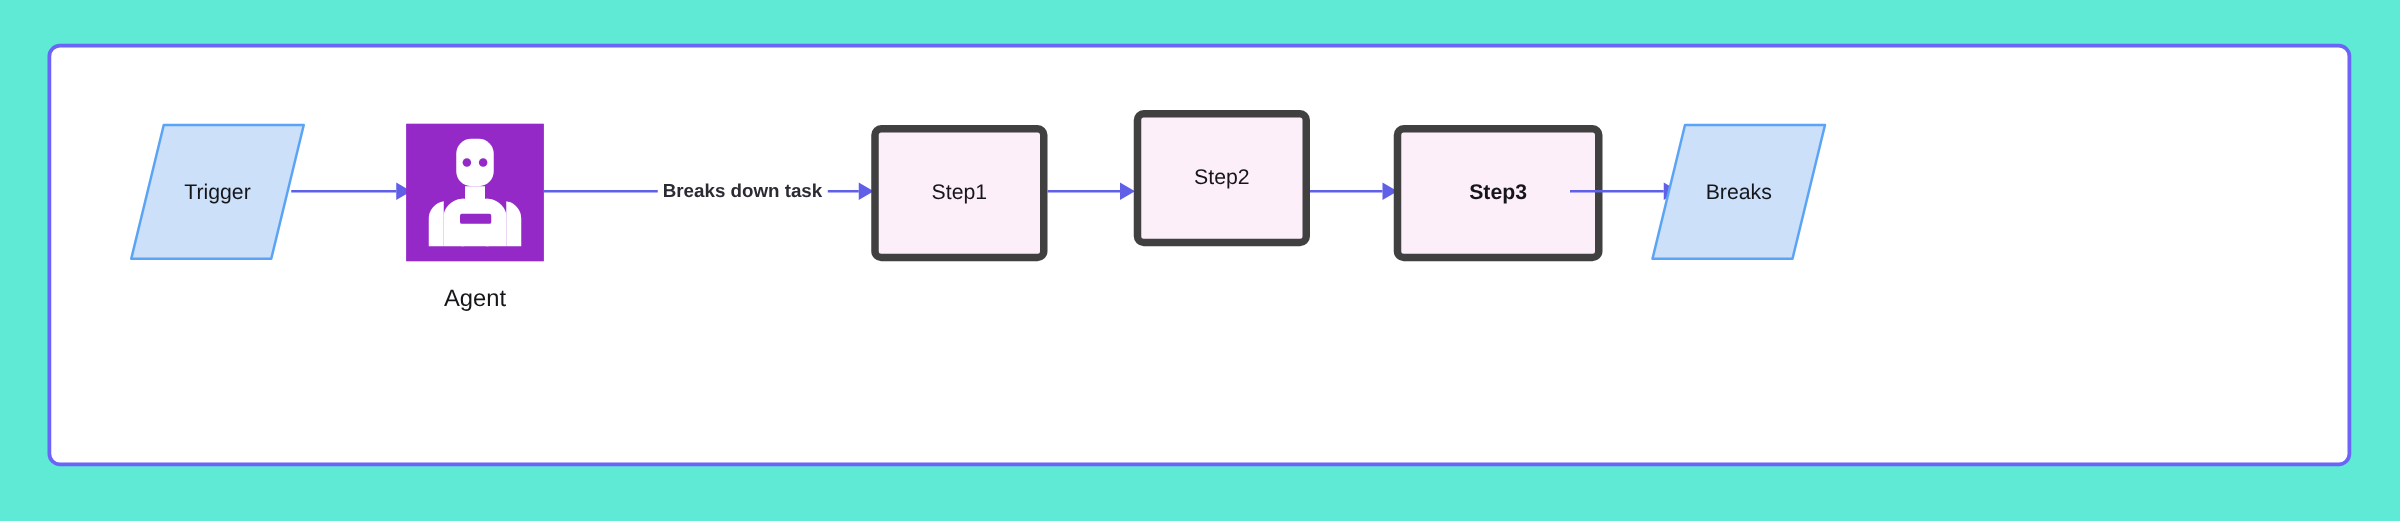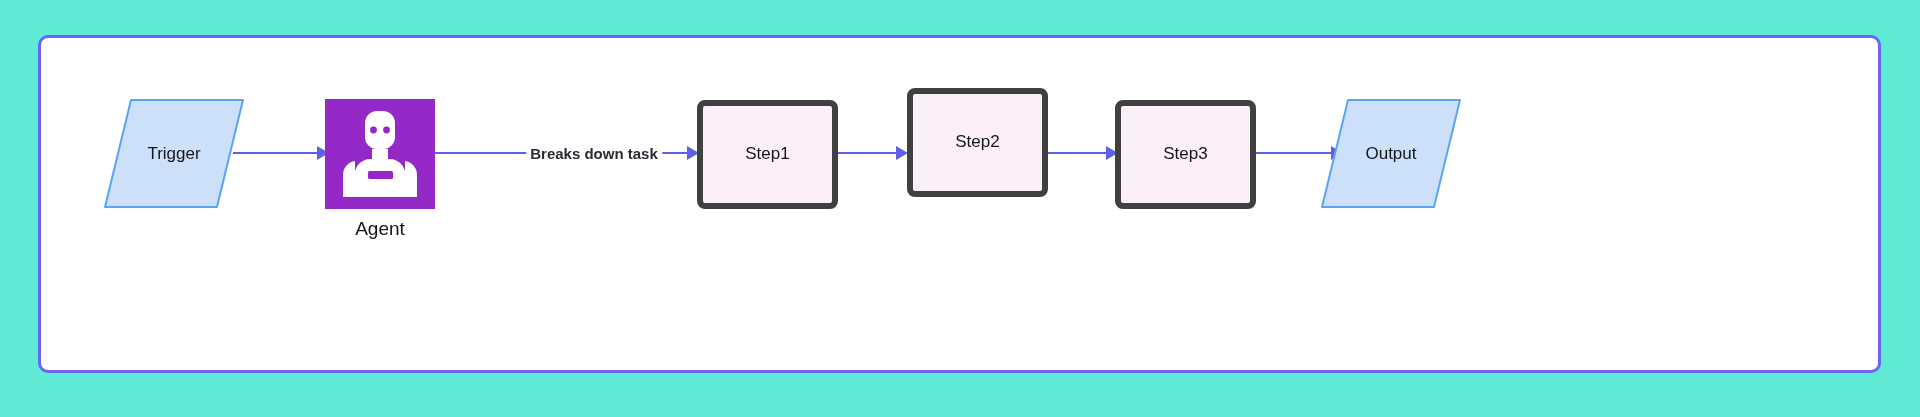--- a/index.html
+++ b/index.html
@@ -80,21 +80,21 @@
     flex-direction: column;
     align-items: center;
   }
   .agent-icon {
     width: 110px;
     height: 110px;
     background: #9429c8;
     display: block;
   }
   .agent-caption {
-    margin-top: 9px;
+    margin-top: 20px;
     font-size: 19px;
     color: #16161a;
     text-align: center;
     white-space: nowrap;
   }
   
   .edge {
     position: absolute;
     height: 2px;
     background: #5f5fe8;
@@ -169,27 +169,27 @@
   <div class="edge" style="left:838px; top:152px; width:58px;"></div>
   <div class="arrowhead" style="left:896px; top:146px;"></div>
 
   <div class="node step-box" style="left:907px; top:88px; width:141px; height:109px;">
     <span class="node-label">Step2</span>
   </div>
 
   <div class="edge" style="left:1048px; top:152px; width:58px;"></div>
   <div class="arrowhead" style="left:1106px; top:146px;"></div>
 
-  <div class="node step-box" style="left:1115px; top:100px; width:141px; height:109px;">
+  <div class="node step-box" style="left:1115px; top:100px; width:167px; height:109px;font-weight:bold;">
     <span class="node-label">Step3</span>
   </div>
 
   <div class="edge" style="left:1256px; top:152px; width:75px;"></div>
   <div class="arrowhead" style="left:1331px; top:146px;"></div>
 
   <div class="para-wrap" style="left:1320px; top:98px; width:142px; height:111px;">
     <svg width="142" height="111" viewBox="0 0 142 111">
       <path d="M 28 2 L 140 2 L 114 109 L 2 109 Z" fill="#cce0fa" stroke="#5ba4f5" stroke-width="2" stroke-linejoin="round"></path>
     </svg>
-    <div class="para-label">Output</div>
+    <div class="para-label">Breaks</div>
   </div>
 
 </div>
 
 </body></html>

